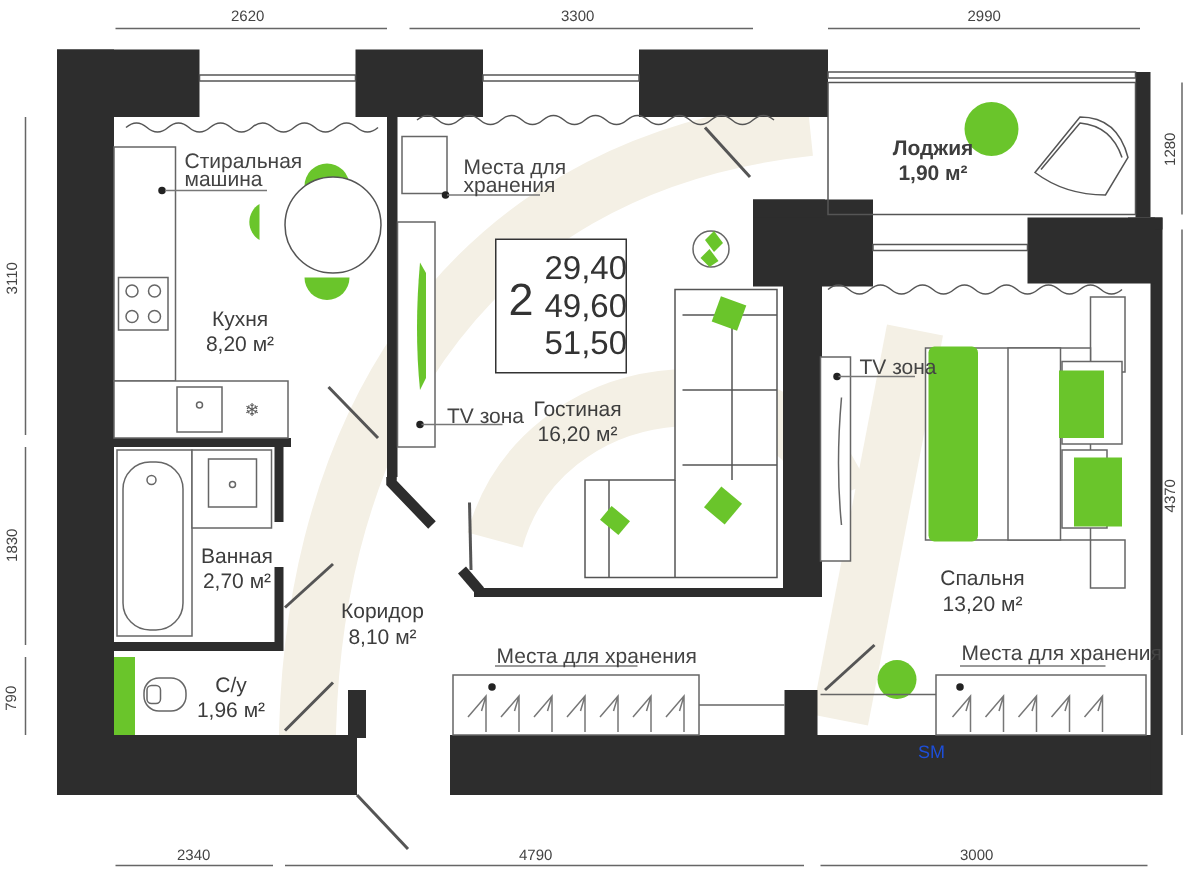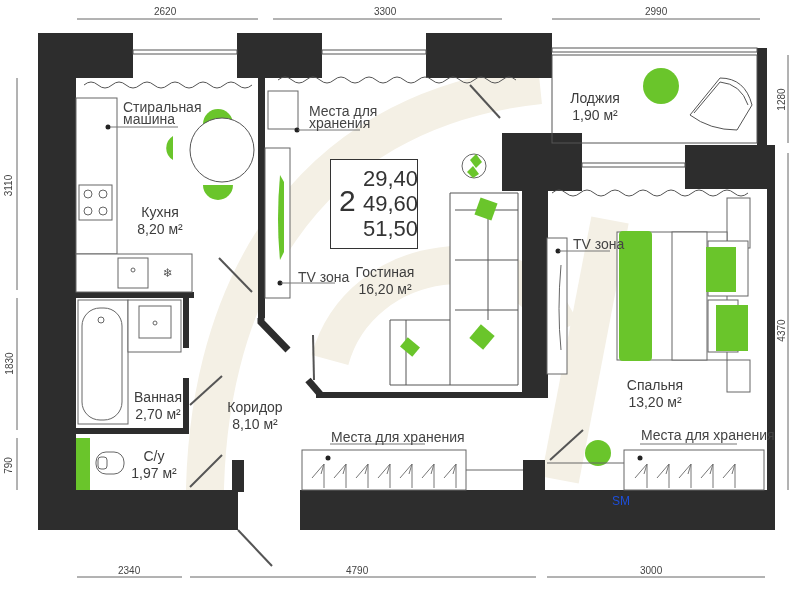--- a/index.html
+++ b/index.html
@@ -227,35 +227,35 @@
 </div>
 
 <div class="lbl" style="left:130px;top:204px;width:60px;">
   <div>Кухня</div>
   <div>8,20 м²</div>
 </div>
 <div class="lbl" style="left:340px;top:264px;width:90px;">
   <div>Гостиная</div>
   <div>16,20 м²</div>
 </div>
-<div class="lbl" style="left:560px;top:90px;width:70px;">
+<div class="lbl" style="left:587px;top:90px;width:70px;font-weight:bold;">
   <div>Лоджия</div>
   <div>1,90 м²</div>
 </div>
 <div class="lbl" style="left:610px;top:377px;width:90px;">
   <div>Спальня</div>
   <div>13,20 м²</div>
 </div>
-<div class="lbl" style="left:128px;top:362px;width:60px;margin-top:27px;">
+<div class="lbl" style="left:128px;top:362px;width:60px;">
   <div>Ванная</div>
   <div>2,70 м²</div>
 </div>
 <div class="lbl" style="left:124px;top:448px;width:60px;">
   <div>С/у</div>
-  <div>1,97 м²</div>
+  <div>1,96 м²</div>
 </div>
 <div class="lbl" style="left:215px;top:399px;width:80px;">
   <div>Коридор</div>
   <div>8,10 м²</div>
 </div>
 
 <div class="small" style="left:123px;top:101px;">
   <div>Стиральная</div>
   <div>машина</div>
 </div>

